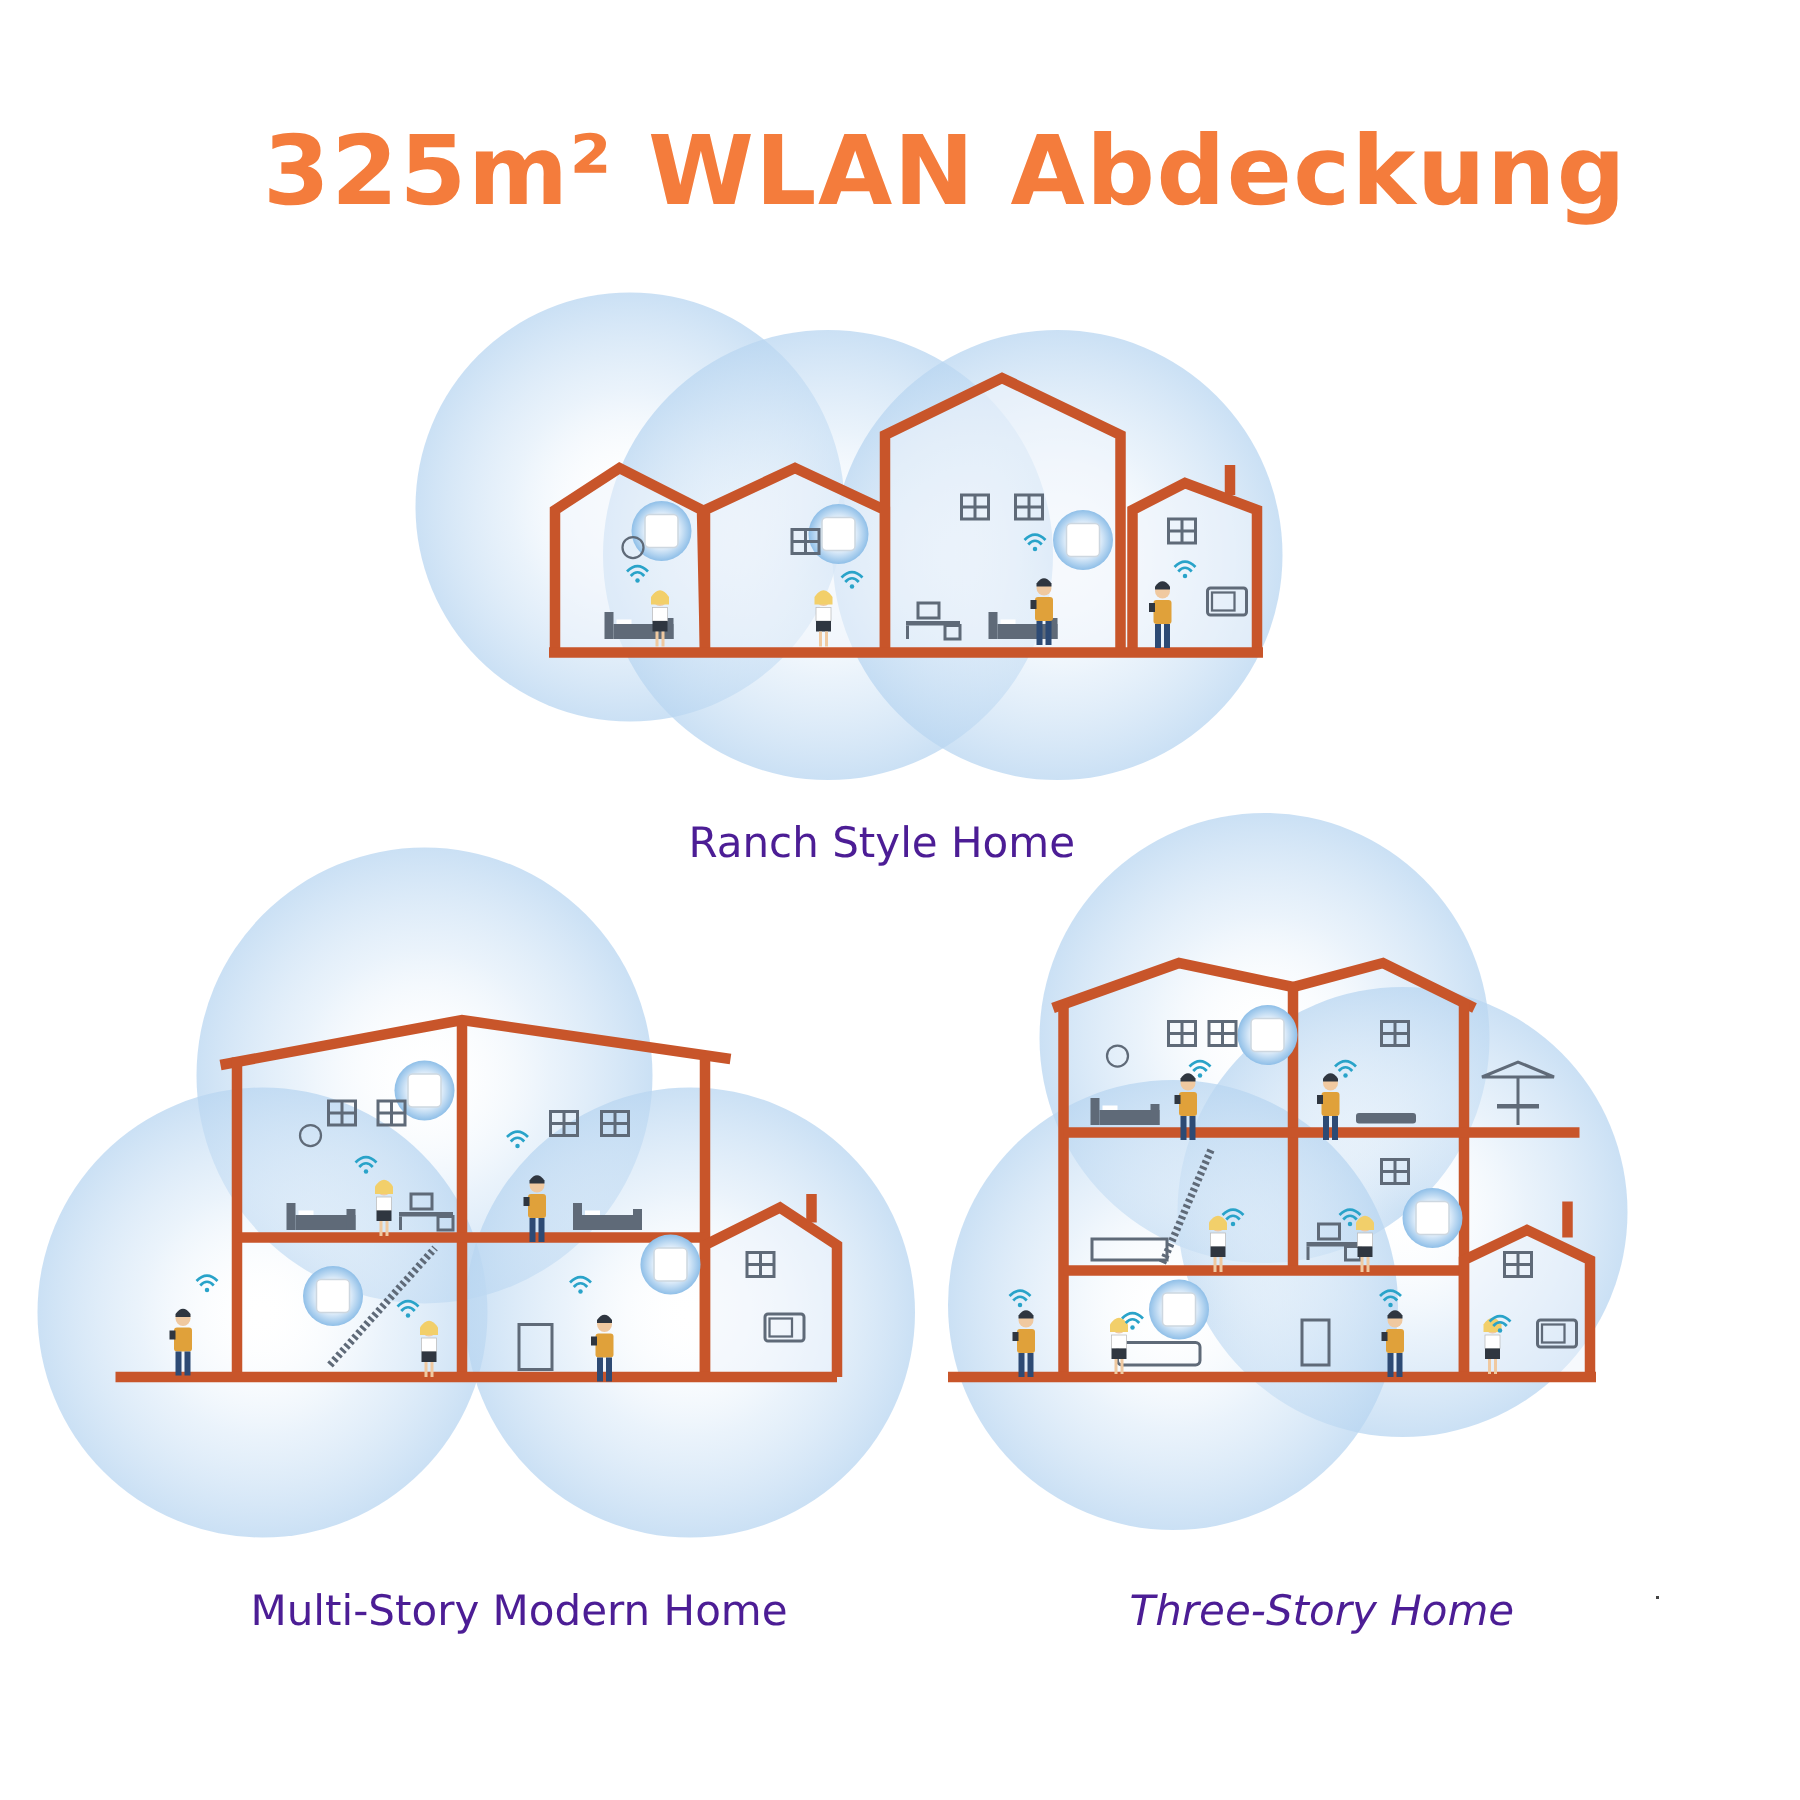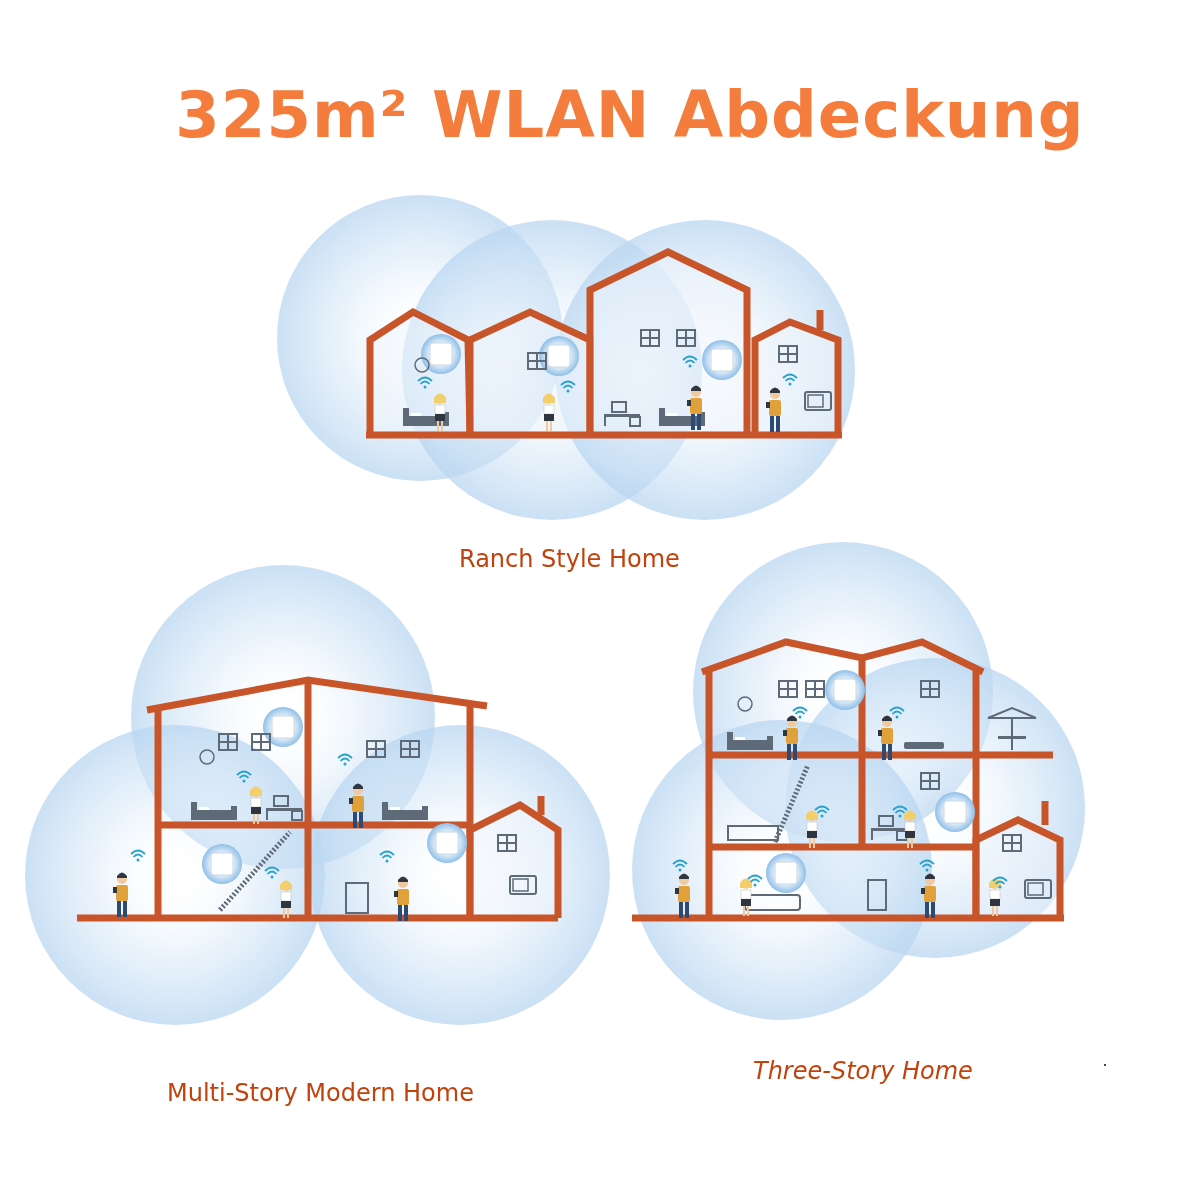--- a/index.html
+++ b/index.html
@@ -1,18 +1,18 @@
 <!DOCTYPE html>
 <html><head>
 <meta charset="utf-8">
 <style>
   html, body { margin:0; padding:0; background:#ffffff; }
   body { width:1200px; height:1200px; position:relative; overflow:hidden; font-family:"DejaVu Sans", sans-serif; }
   .title { position:absolute; top:78px; left:0; width:1260px; text-align:center; font-family:"DejaVu Sans", sans-serif; font-weight:bold; font-size:64px; color:#f47c3c; letter-spacing:1px; }
-  .caption { position:absolute; font-family:"DejaVu Sans", sans-serif; font-size:24px; color:#c2410c; white-space:nowrap; }
+  .caption { position:absolute; font-family:"DejaVu Sans", sans-serif; font-size:28px; color:#4c1d95; white-space:nowrap; }
   svg.scene { position:absolute; left:0; top:0; }
   .dot { position:absolute; left:1104px; top:1064px; width:2px; height:2px; background:#444; }
 </style>
 </head>
 <body>
 
 <div class="title">325m² WLAN Abdeckung</div>
 
 <svg class="scene" width="1200" height="1200" viewBox="0 0 1200 1200">
   <defs>
@@ -205,15 +205,15 @@
     <use href="#wifi" x="897" y="713"></use>
     <use href="#wifi" x="822" y="812"></use>
     <use href="#wifi" x="900" y="812"></use>
     <use href="#wifi" x="755" y="881"></use>
     <use href="#wifi" x="927" y="866"></use>
     <use href="#wifi" x="1000" y="883"></use>
   </g>
 </svg>
 
 <div class="caption" style="left:459px; top:545px;">Ranch Style Home</div>
-<div class="caption" style="left:167px; top:1079px;">Multi-Story Modern Home</div>
+<div class="caption" style="left:167px; top:1057px;">Multi-Story Modern Home</div>
 <div class="caption" style="left:753px; top:1057px;font-style:italic;">Three-Story Home</div>
 <div class="dot"></div>
 
 </body></html>

